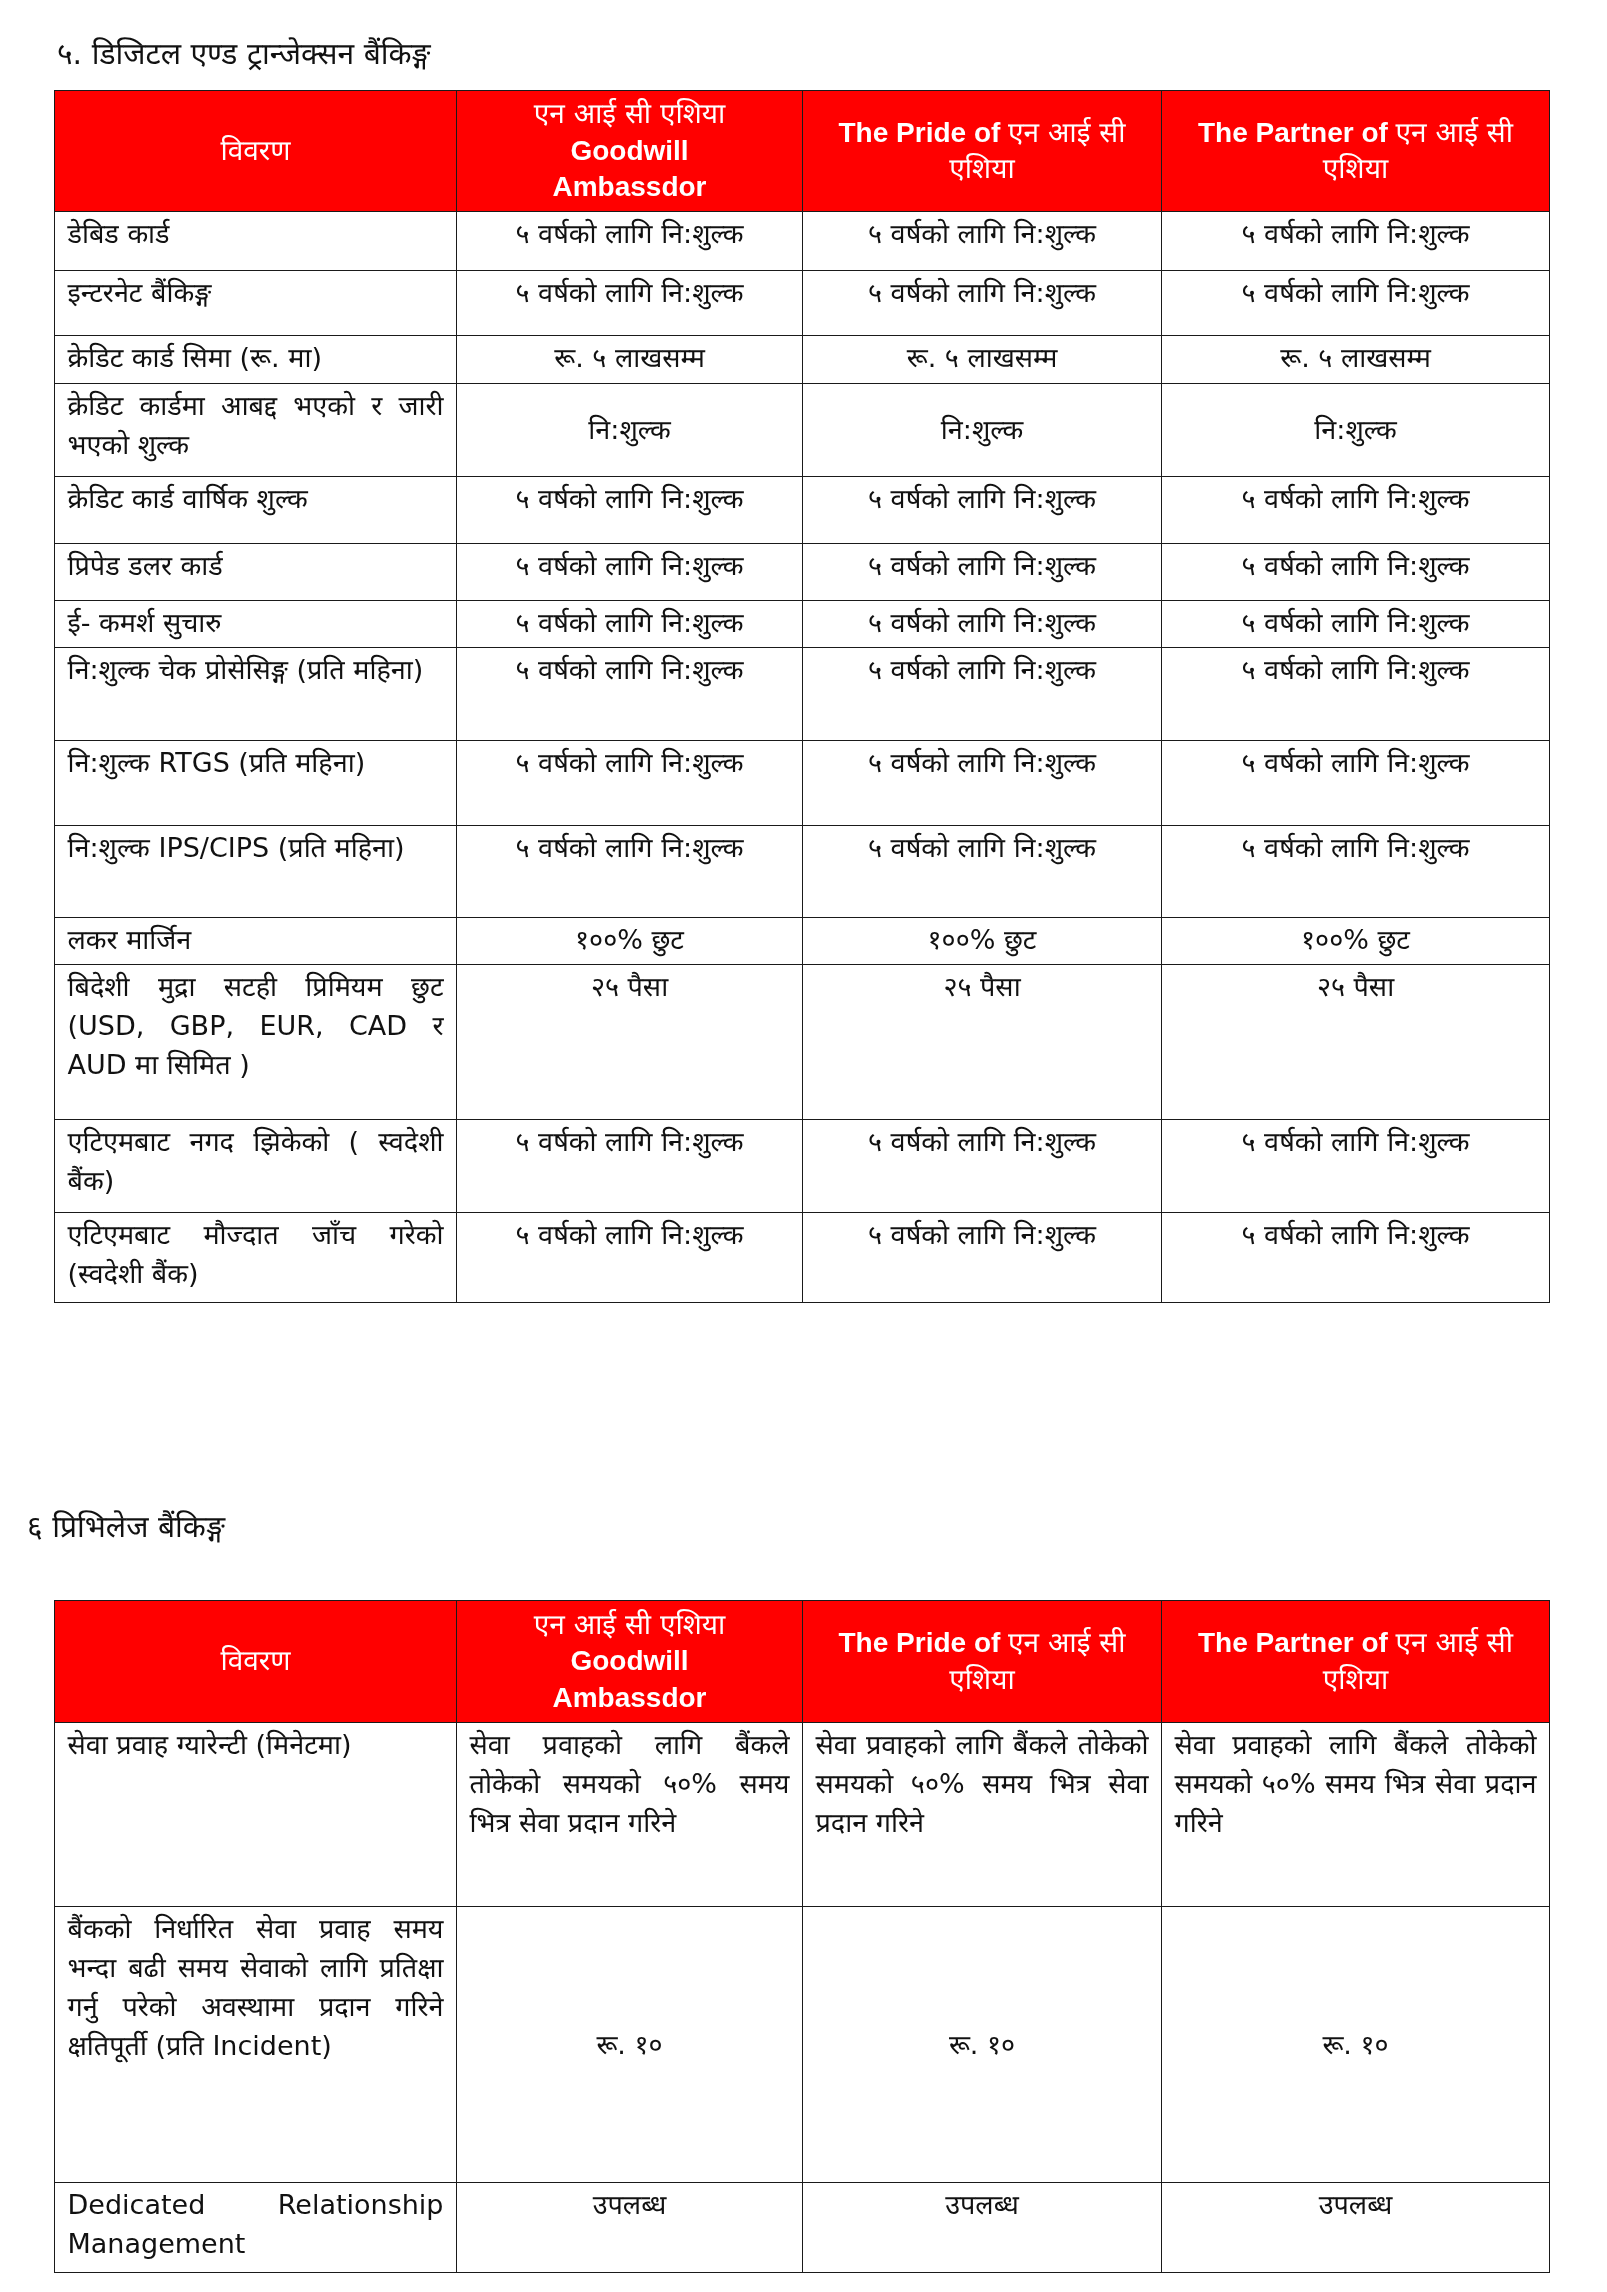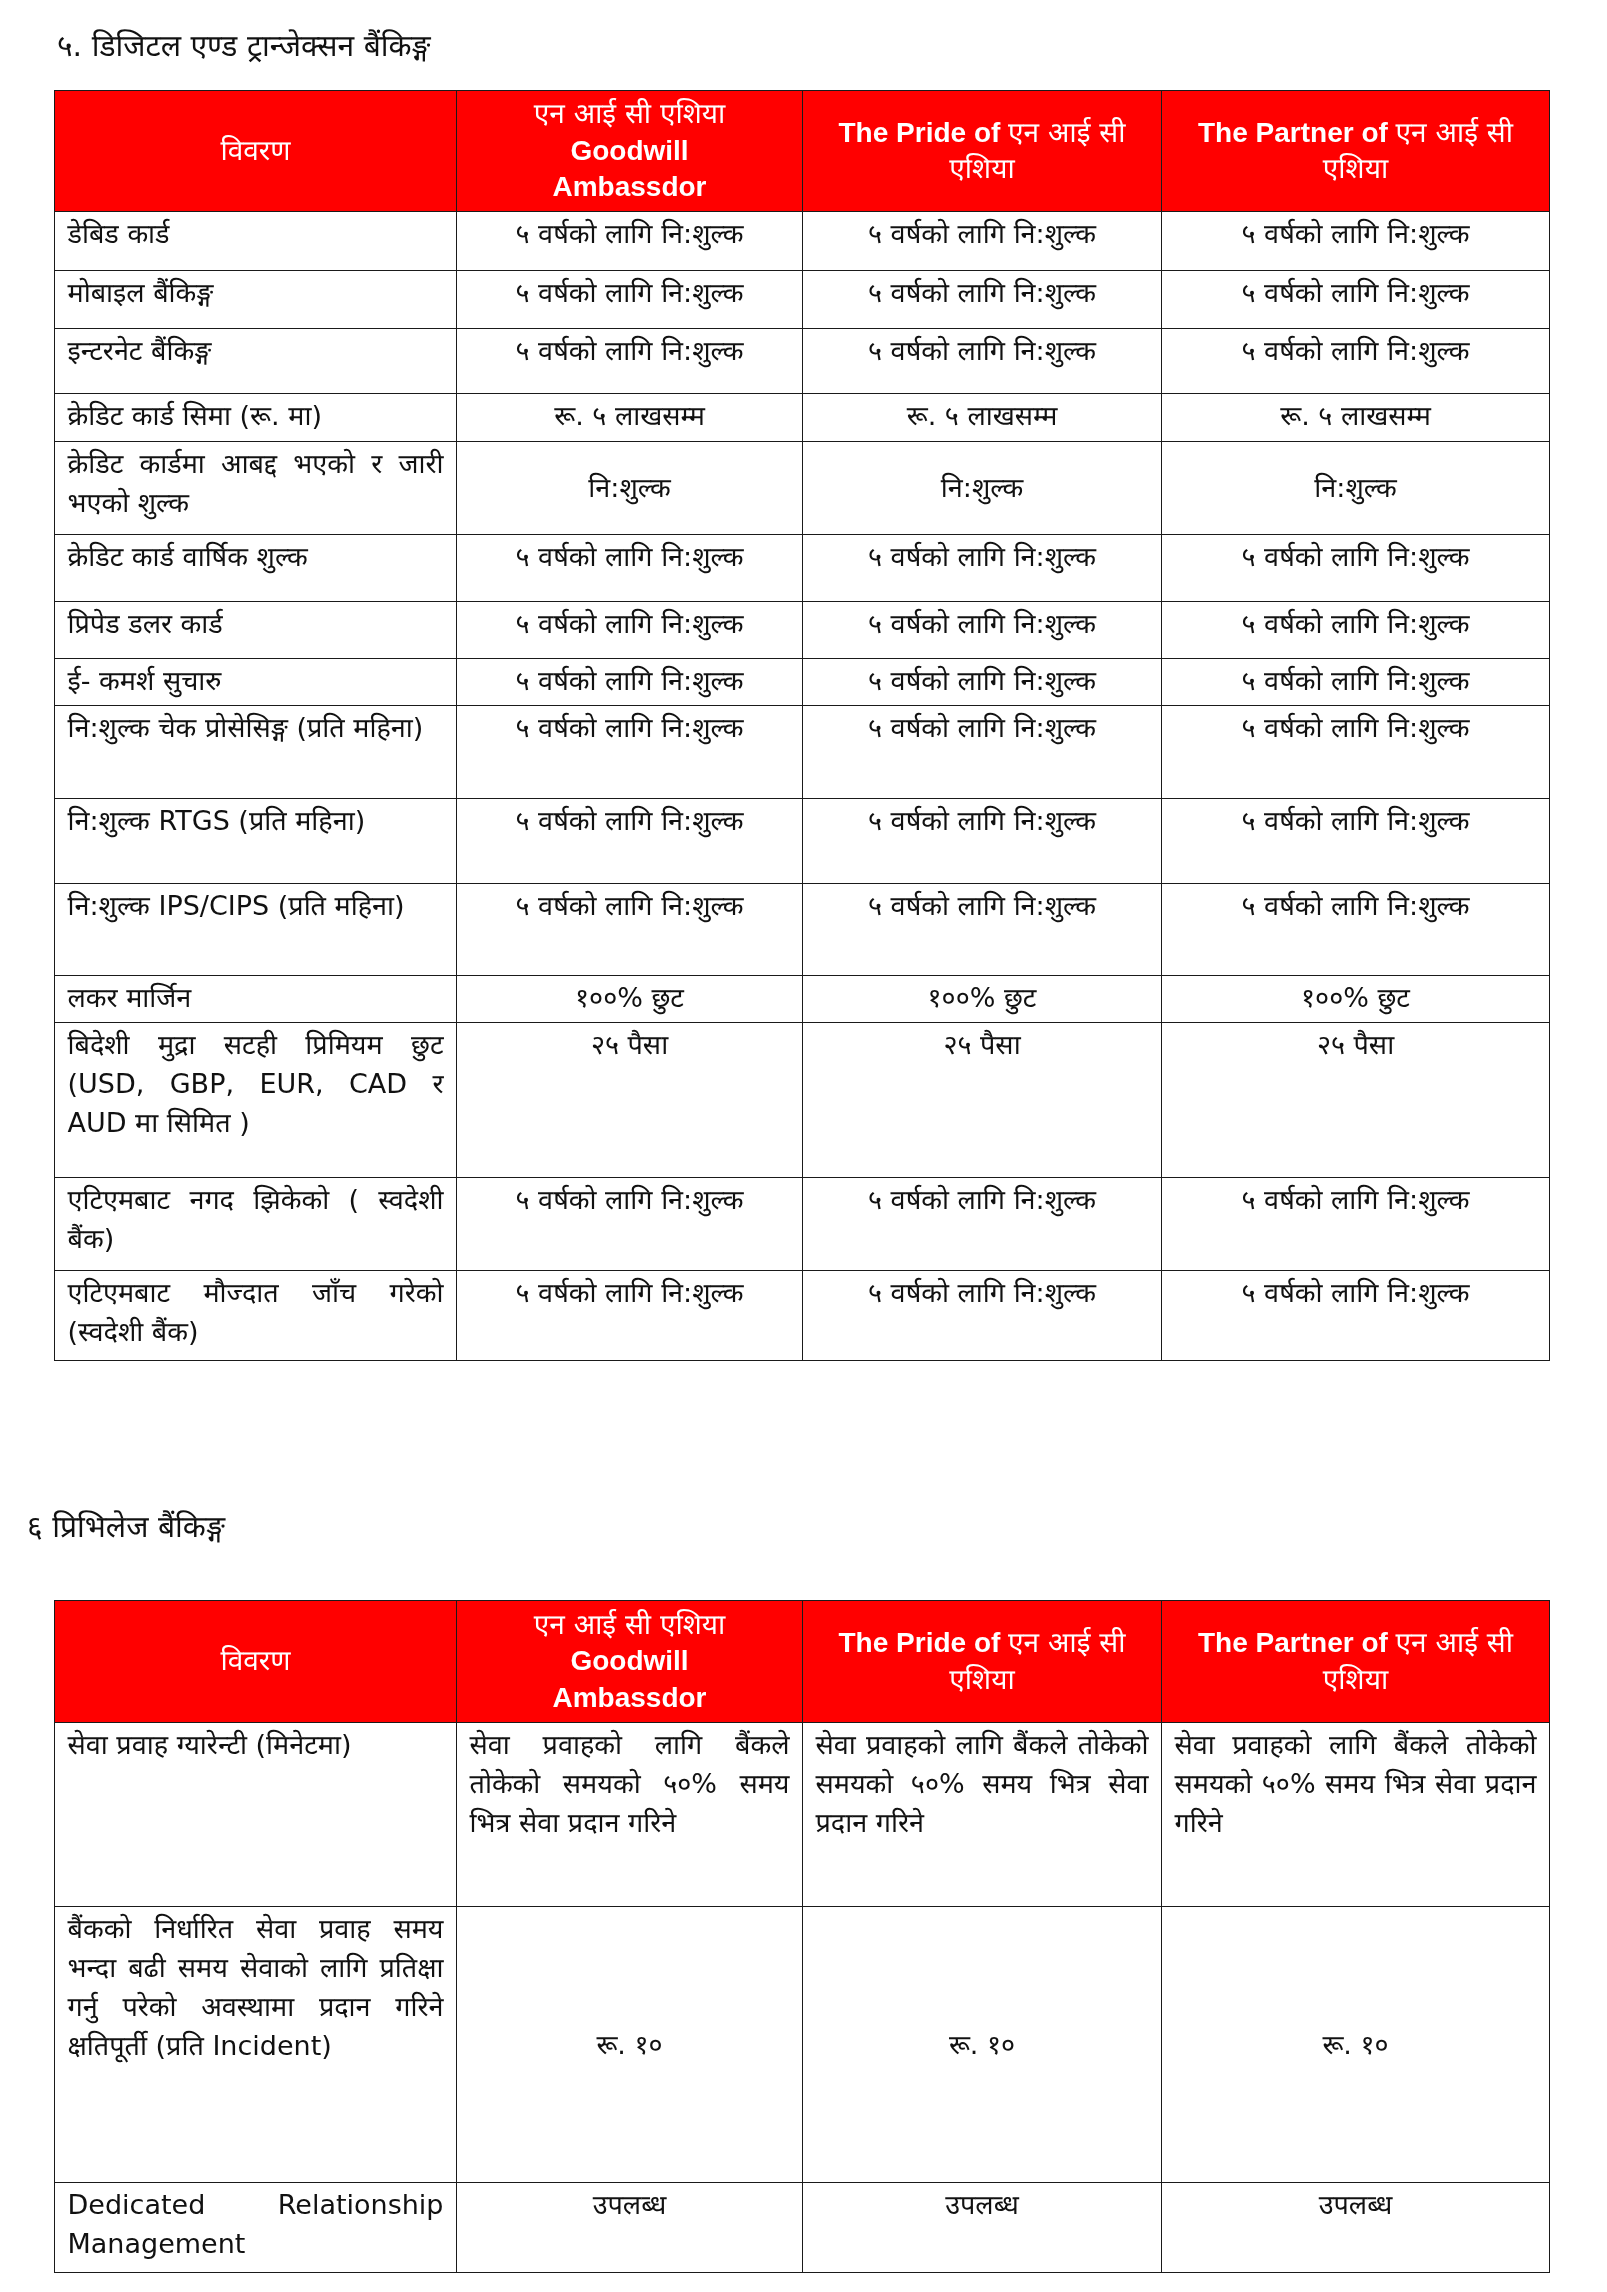--- a/index.html
+++ b/index.html
@@ -5,21 +5,21 @@
     html, body { margin: 0; padding: 0; background: #ffffff; }
     body {
       width: 1608px; height: 2293px; position: relative; overflow: hidden;
       font-family: "DejaVu Sans", "Liberation Sans", sans-serif;
       color: #111111;
     }
     .section-title {
       position: absolute; font-size: 30px; color: #111; white-space: nowrap;
       font-family: "DejaVu Sans", sans-serif;
     }
-    #t1-title { left: 57px; top: 24px; }
+    #t1-title { left: 57px; top: 32px; }
     #t2-title { left: 27px; top: 1505px; }
 
     table.fee {
       position: absolute; left: 54px; width: 1495px;
       border-collapse: collapse; table-layout: fixed;
       font-size: 27px;
     }
     #table1 { top: 90px; }
     #table2 { top: 1600px; }
     table.fee col.c1 { width: 402px; }
@@ -97,26 +97,20 @@
       </th>
     </tr>
   </thead>
   <tbody id="t1-body">
       <tr class="r0">
         <td class="label">डेबिड कार्ड</td>
         <td class="val">५ वर्षको लागि नि:शुल्क</td>
         <td class="val">५ वर्षको लागि नि:शुल्क</td>
         <td class="val">५ वर्षको लागि नि:शुल्क</td>
       </tr>
-      <tr class="r1">
-        <td class="label">मोबाइल बैंकिङ्ग</td>
-        <td class="val">५ वर्षको लागि नि:शुल्क</td>
-        <td class="val">५ वर्षको लागि नि:शुल्क</td>
-        <td class="val">५ वर्षको लागि नि:शुल्क</td>
-      </tr>
       <tr class="r2">
         <td class="label">इन्टरनेट बैंकिङ्ग</td>
         <td class="val">५ वर्षको लागि नि:शुल्क</td>
         <td class="val">५ वर्षको लागि नि:शुल्क</td>
         <td class="val">५ वर्षको लागि नि:शुल्क</td>
       </tr>
       <tr class="r3">
         <td class="label">क्रेडिट कार्ड सिमा (रू. मा)</td>
         <td class="val">रू. ५ लाखसम्म</td>
         <td class="val">रू. ५ लाखसम्म</td>

